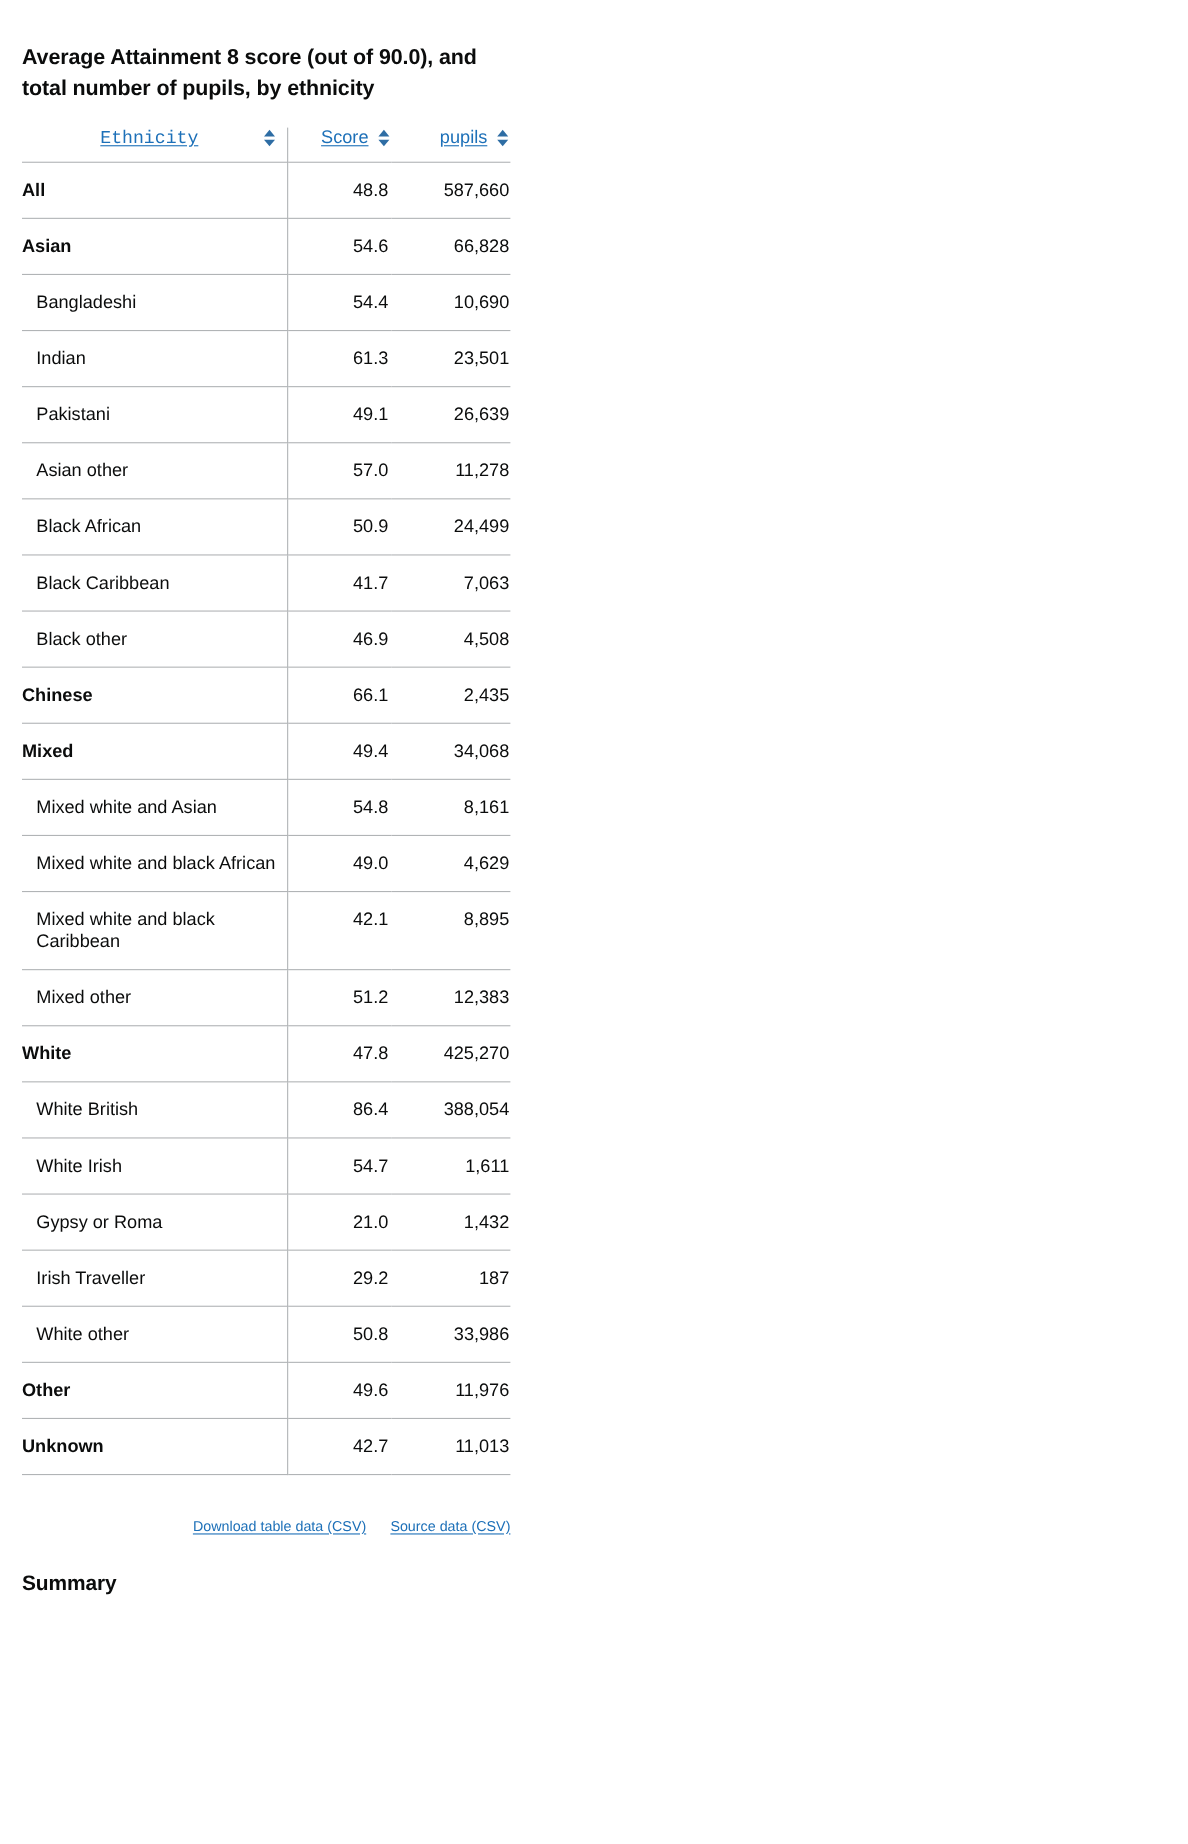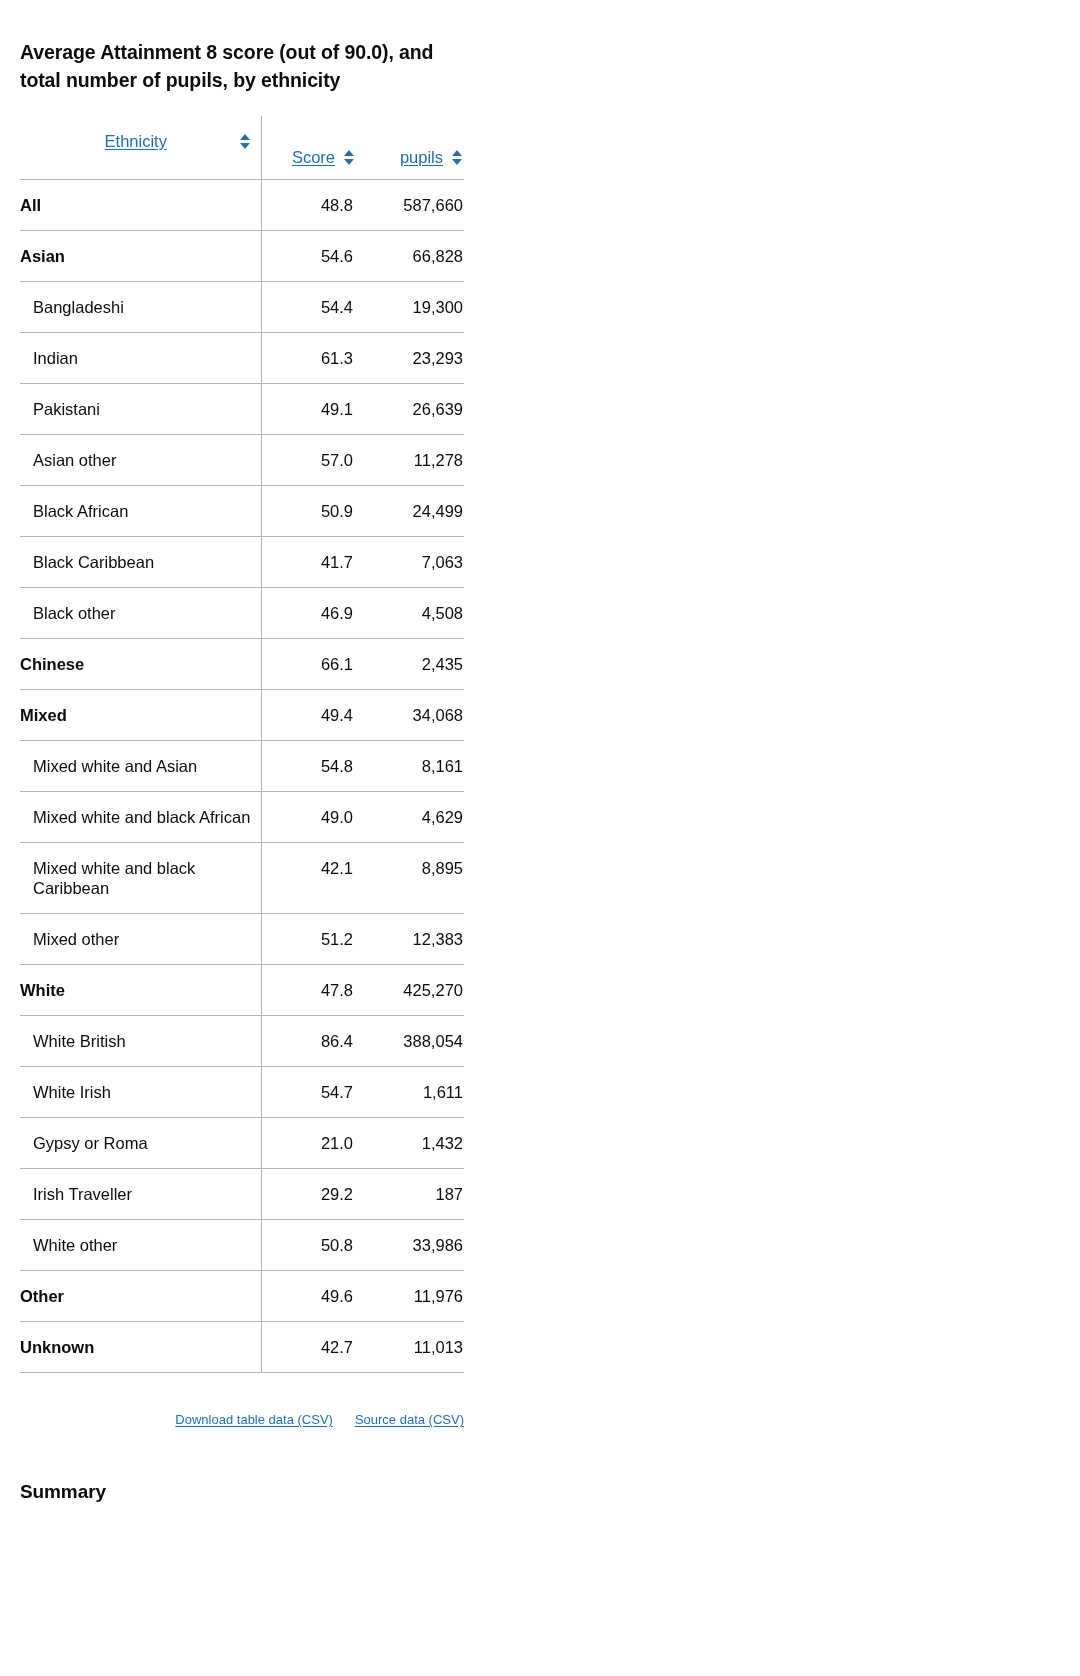--- a/index.html
+++ b/index.html
@@ -63,21 +63,21 @@
 
   .sort-head {
     display: flex;
     align-items: center;
     justify-content: flex-end;
     gap: 0;
   }
   .sort-head.center {
     justify-content: center;
   }
-  .sort-head.center .sort-label { flex: 0 0 auto; margin: 16px auto; }
+  .sort-head.center .sort-label { flex: 0 0 auto; margin: 0 auto; font-family: Liberation Mono, monospace; }
   .sort-head.center .sort-arrows { position: absolute; right: 0; }
   .sort-head-wrap { position: relative; display: block; }
 
   .sort-label {
     color: #1d70b8;
     text-decoration: underline;
     text-underline-offset: 2px;
     font-size: 16.5px;
     cursor: pointer;
   }
@@ -156,21 +156,21 @@
   }
   .footer-link-download { margin-right: 22px; }
   .footer-link-source {
     display: inline-block;
     max-width: 112px;
     text-align: right;
   }
 
   .summary-heading {
     width: 444px;
-    margin-top: 48px;
+    margin-top: 28px;
     font-size: 19px;
     font-weight: 700;
     color: #0b0c0c;
     letter-spacing: -0.1px;
   }
 </style>
 </head>
 <body>
 
 <div class="page">
@@ -229,28 +229,28 @@
             <span class="noindent">Asian</span>
           </td>
           <td class="cell-score">54.6</td>
           <td class="cell-pupils">66,828</td>
         </tr>
         <tr>
           <td class="cell-ethnicity">
             <span class="indent">Bangladeshi</span>
           </td>
           <td class="cell-score">54.4</td>
-          <td class="cell-pupils">19,300</td>
+          <td class="cell-pupils">10,690</td>
         </tr>
         <tr>
           <td class="cell-ethnicity">
             <span class="indent">Indian</span>
           </td>
           <td class="cell-score">61.3</td>
-          <td class="cell-pupils">23,293</td>
+          <td class="cell-pupils">23,501</td>
         </tr>
         <tr>
           <td class="cell-ethnicity">
             <span class="indent">Pakistani</span>
           </td>
           <td class="cell-score">49.1</td>
           <td class="cell-pupils">26,639</td>
         </tr>
         <tr>
           <td class="cell-ethnicity">

